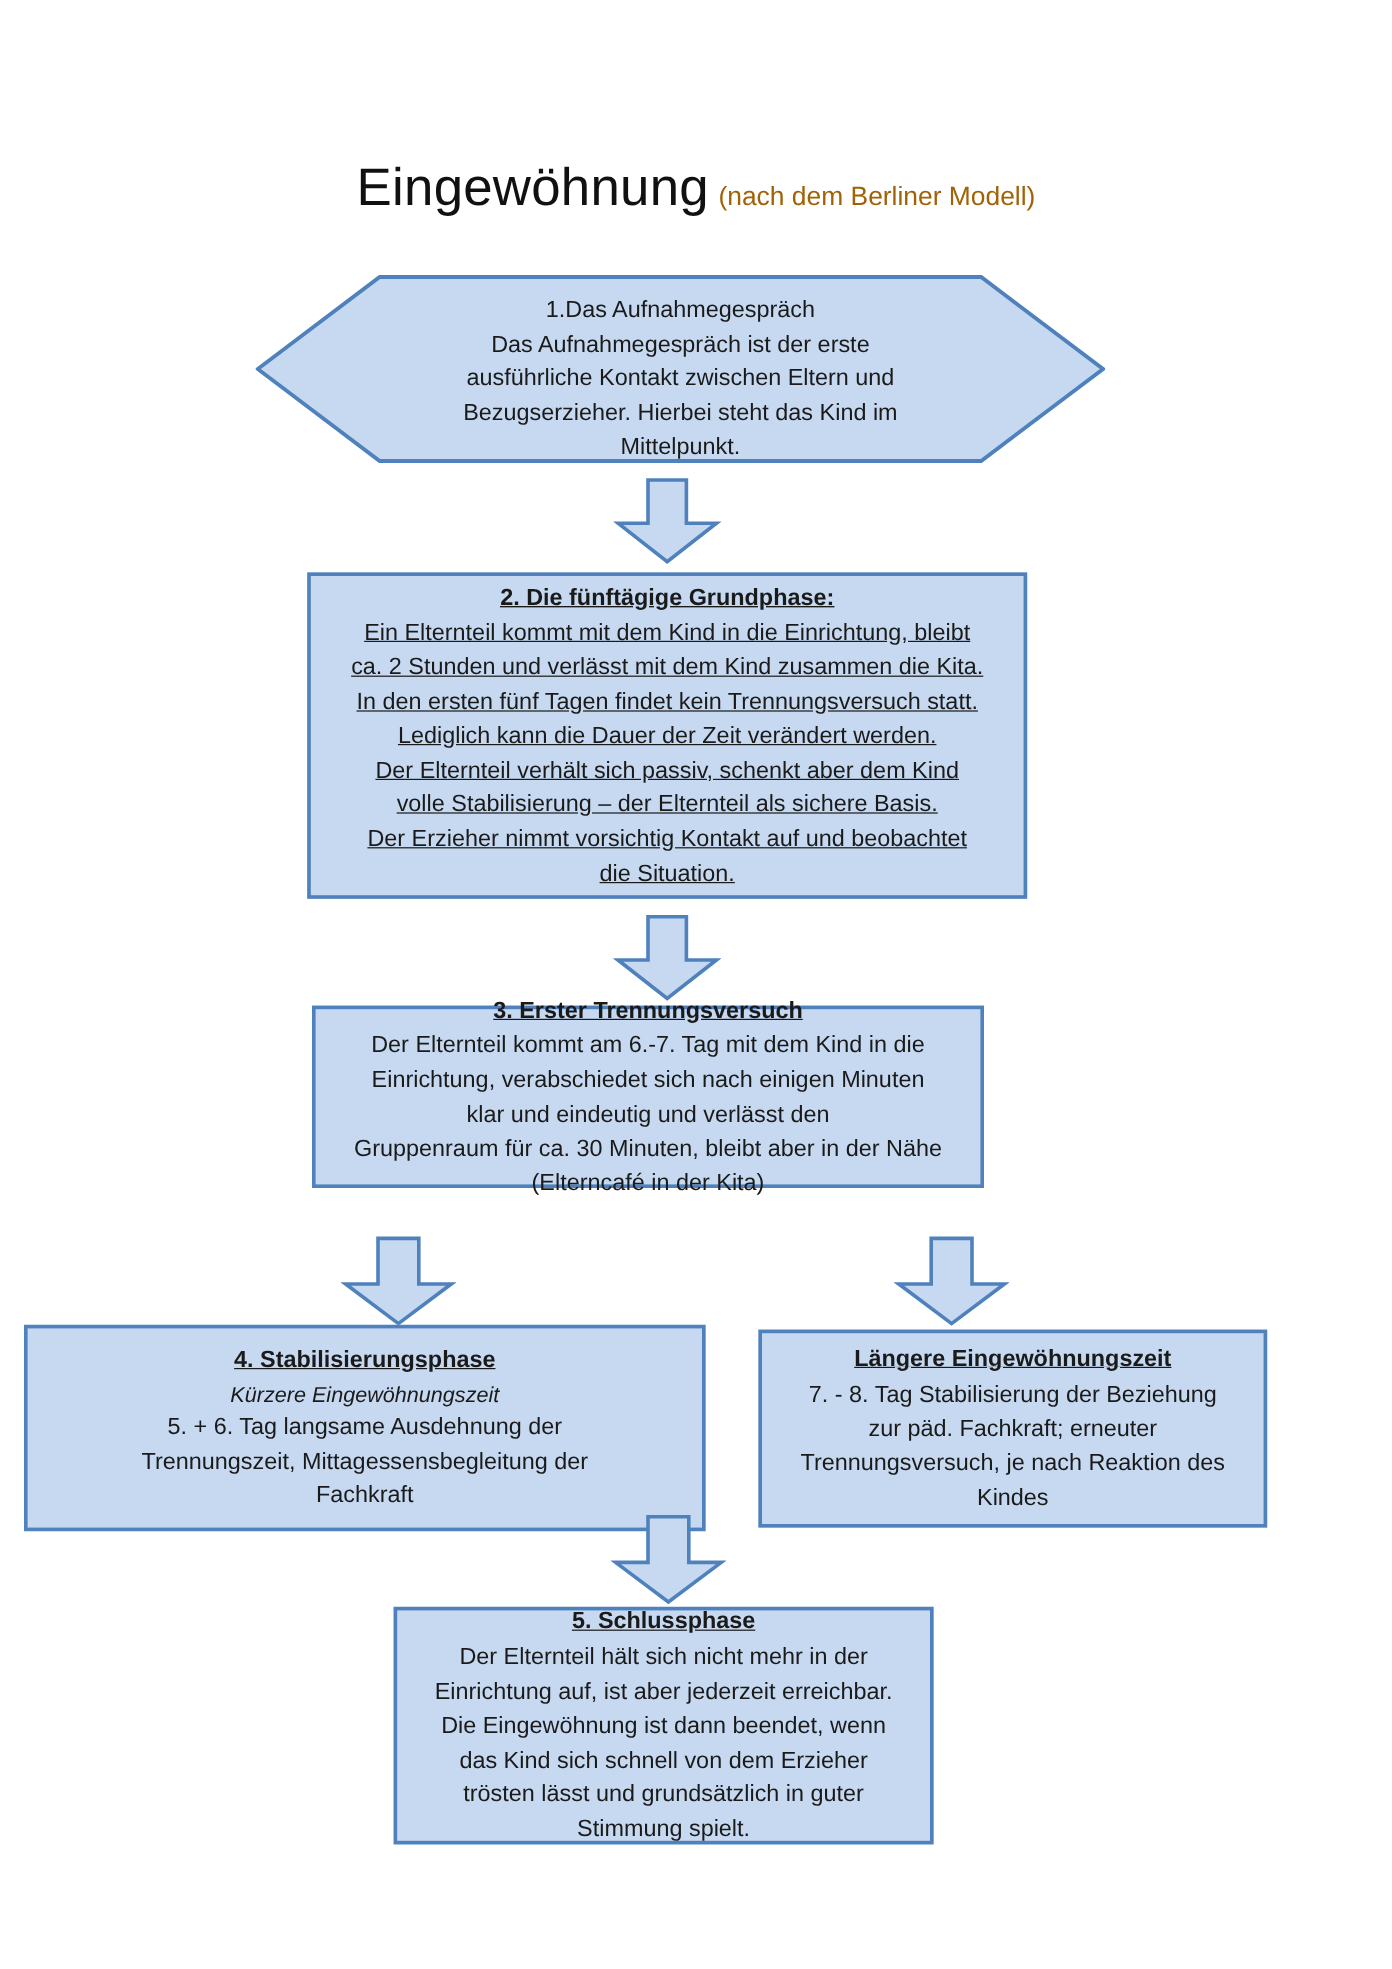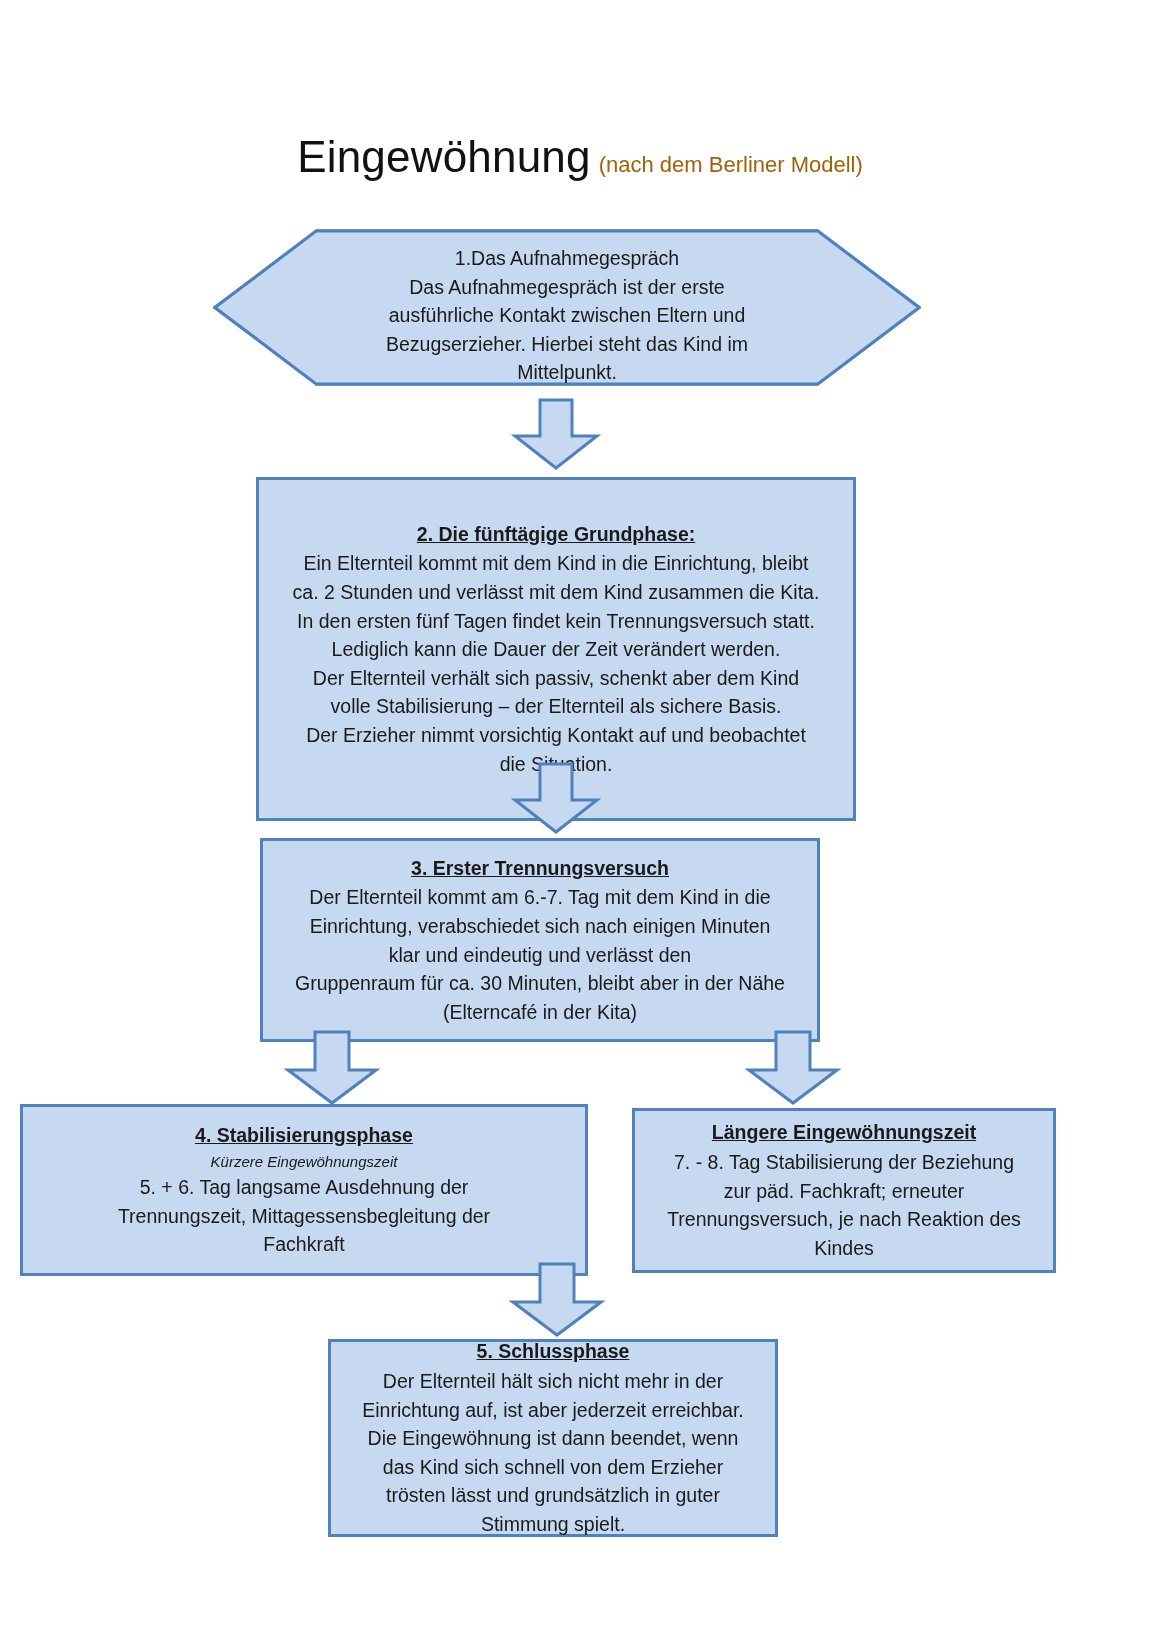--- a/index.html
+++ b/index.html
@@ -55,21 +55,21 @@
     padding: 6px 10px;
   }
   .node .hdr {
     font-weight: bold;
     text-decoration: underline;
     font-size: 19.5px;
     margin-bottom: 1px;
   }
   .node .sub-italic {
     font-style: italic;
-    font-size: 15px;
+    font-size: 18px;
   }
   .node .ln { display: block; }
 
   
   #node-1 {
     position: absolute;
     left: 213px;
     top: 229px;
     width: 708px;
     height: 157px;
@@ -97,22 +97,22 @@
     padding-top: 16px;
   }
 
   
   .arrow {
     position: absolute;
   }
   .arrow svg { display: block; }
 
   
-  #node-2 { left: 256px; top: 477px; width: 600px; height: 344px; }
-  #node-3 { left: 260px; top: 838px; width: 560px; height: 204px; }
+  #node-2 { left: 256px; top: 477px; width: 600px; height: 272px; text-decoration: underline; }
+  #node-3 { left: 260px; top: 838px; width: 560px; height: 152px; }
   #node-4 { left: 20px;  top: 1104px; width: 568px; height: 172px; }
   #node-5 { left: 632px; top: 1108px; width: 424px; height: 165px; }
   #node-6 { left: 328px; top: 1339px; width: 450px; height: 198px; }
 
   #node-2 { font-size: 19.5px; line-height: 1.47; }
   #node-3 { font-size: 19.5px; line-height: 1.47; }
 </style>
 </head>
 <body>
 

